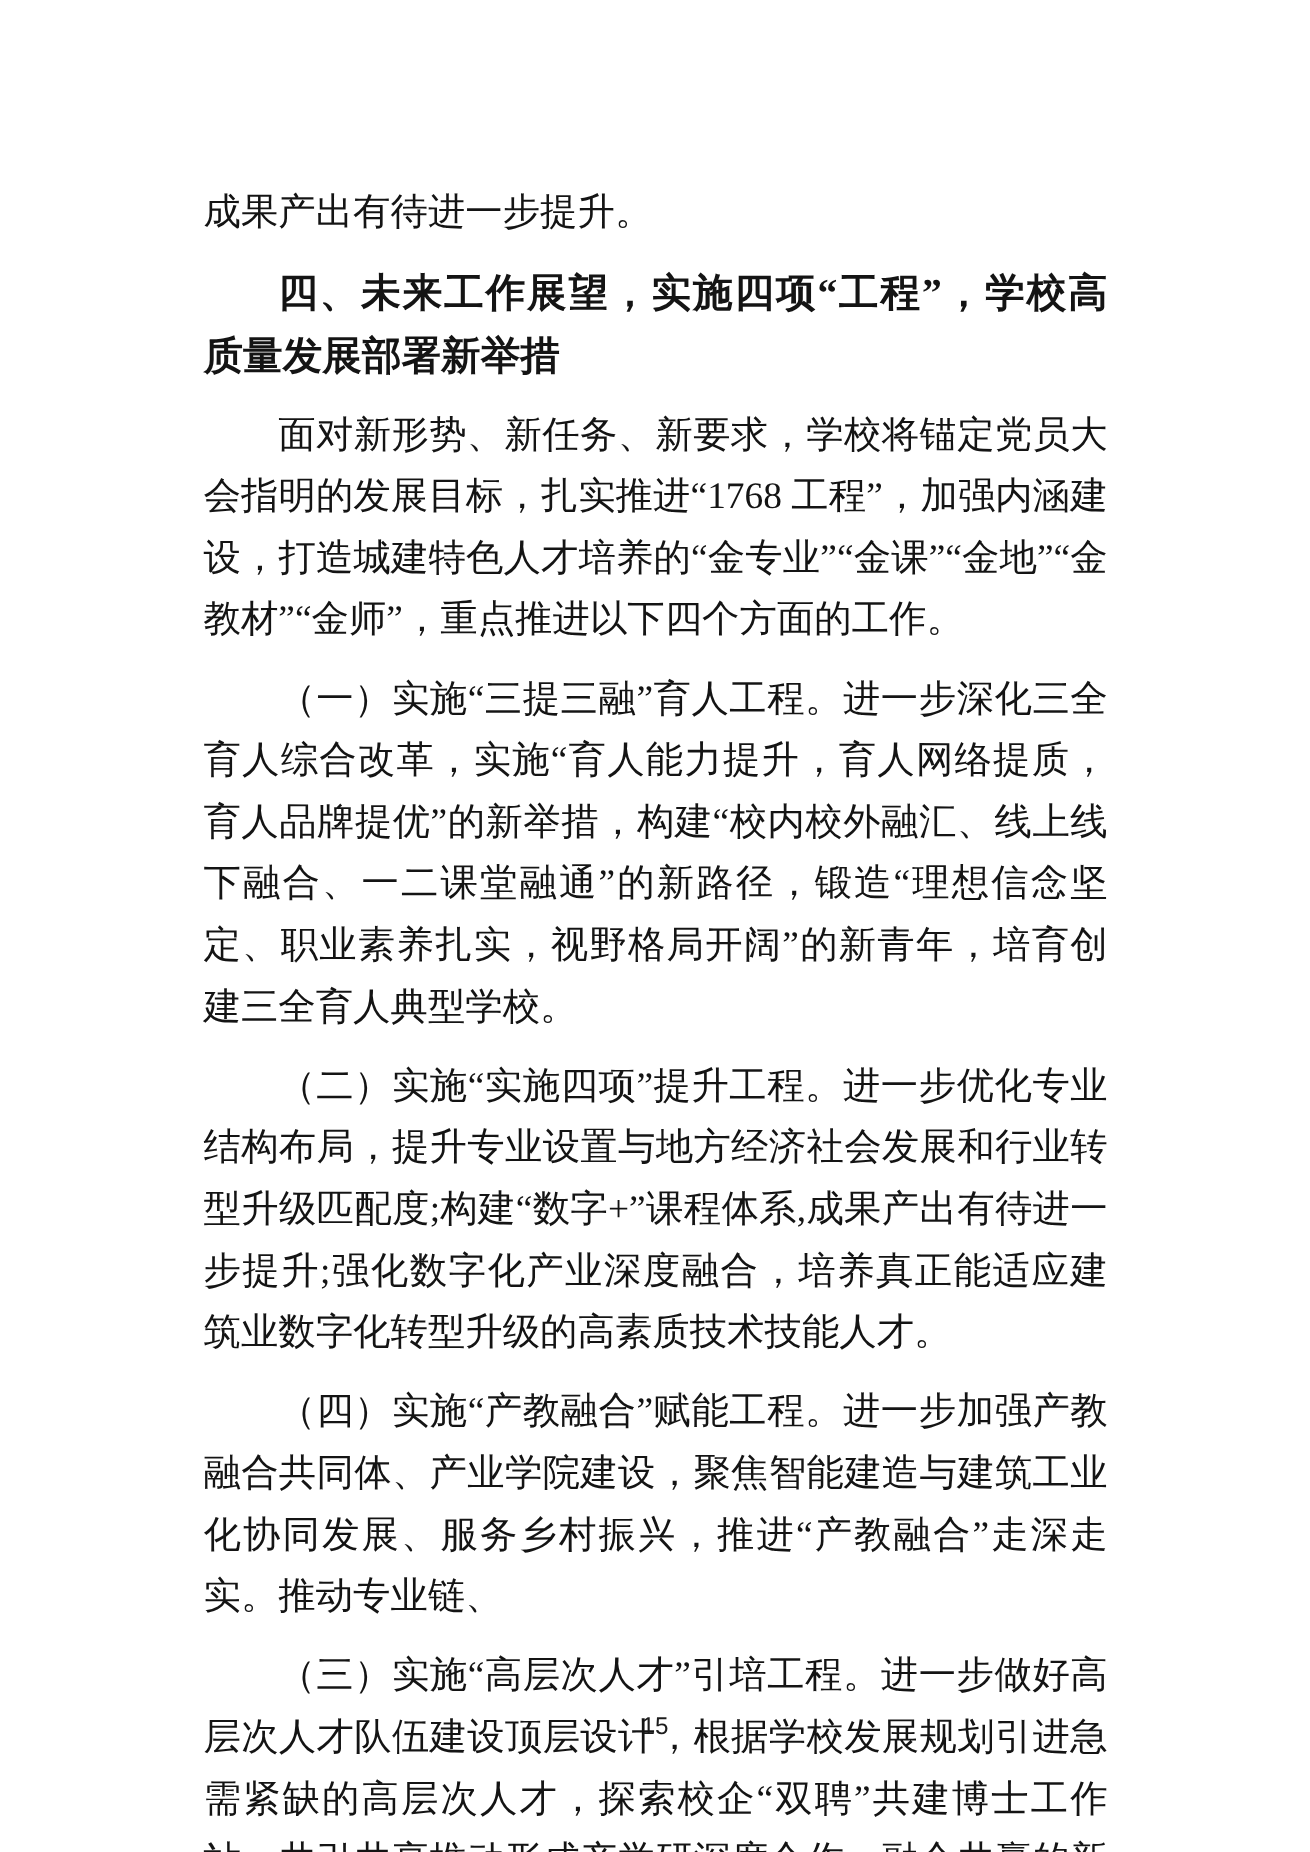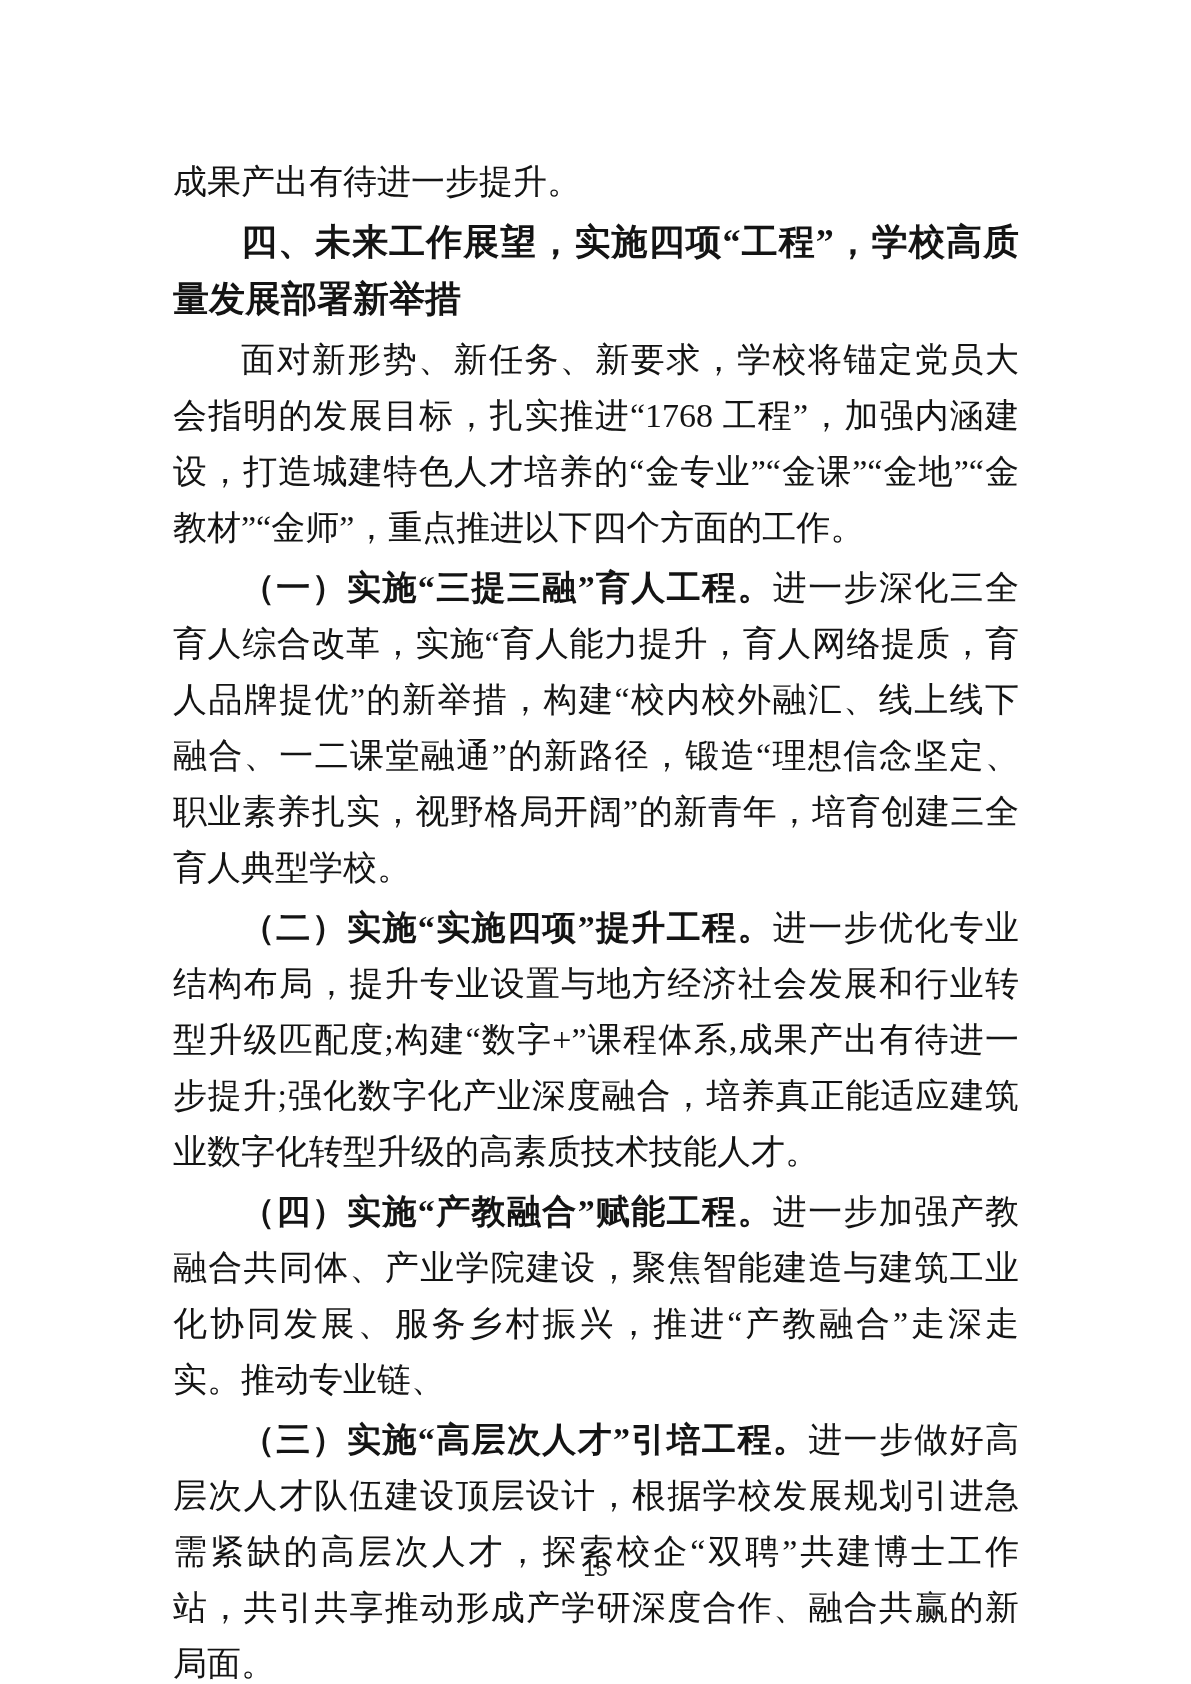--- a/index.html
+++ b/index.html
@@ -21,36 +21,36 @@
     position: absolute;
     left: 169px;
     top: 150px;
     width: 854px;
     font-size: 34px;
     line-height: 56px;
     text-align: justify;
   }
   .content p,
   .content h2 {
-    margin: 4px;
+    margin: 16px;
     padding: 0;
     font-weight: normal;
     text-indent: 68px;
   }
   .content p.no-indent {
     text-indent: 0;
   }
   h2.heading {
     font-family: Liberation Serif, serif;
     font-weight: 700;
     font-size: 36px;
     line-height: 57px;
   }
   .lead {
-    font-weight: 700;
+    font-weight: 400;
   }
   .page-number {
     position: absolute;
     left: 0;
     right: 0;
     top: 1556px;
     text-align: center;
     font-family: "Liberation Sans", "DejaVu Sans", sans-serif;
     font-size: 22px;
     line-height: 26px;

